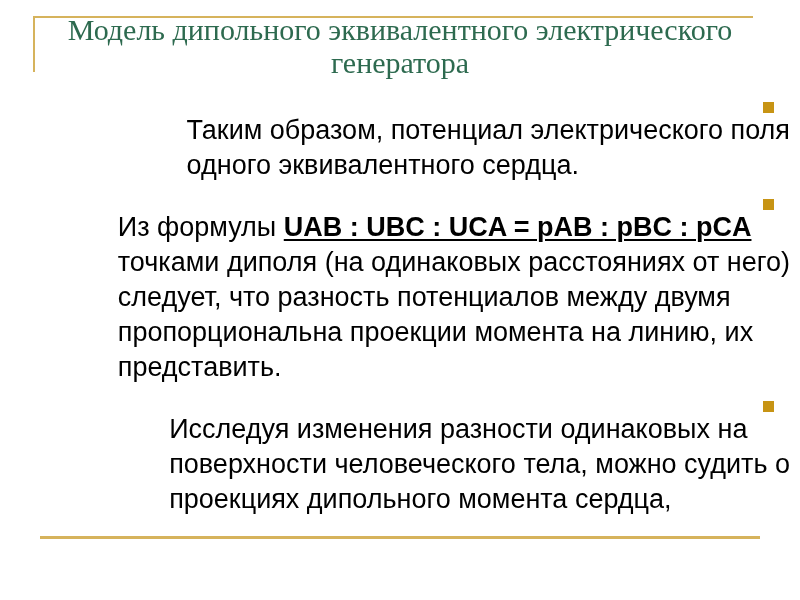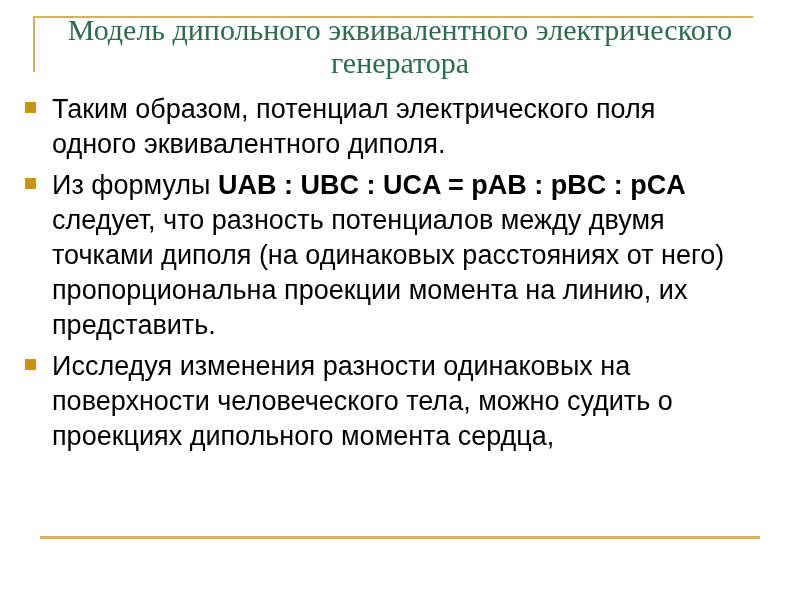--- a/index.html
+++ b/index.html
@@ -41,36 +41,38 @@
     color:var(--title-color);
     z-index:2;
   }
   .bullets{
     position:absolute;left:25px;top:92px;
     width:765px;
     list-style:none;margin:0;padding:0;
   }
   .bullet-item{
     display:flex;
-    align-items:flex-start;
+    align-items:flex-end;
     margin:0 0 6px 0;
+    flex-direction:column;
   }
   .sq{
     flex:0 0 auto;
     width:11px;height:11px;
     margin:10px 16px 0 0;
     background:var(--bullet-gold);
   }
   .txt{
     font-size:27px;line-height:35px;
     color:var(--body-color);
   }
   .line{white-space:nowrap;}
   .formula{
     font-weight:bold;
+    text-decoration:underline;
     text-decoration-thickness:2px;
     text-underline-offset:3px;
   }
   .bottom-line{
     position:absolute;left:40px;top:536px;
     width:720px;height:3px;
     background:var(--accent-gold);
   }
 </style>
 </head>
@@ -82,30 +84,30 @@
   <div class="bracket-v"></div>
 
   <div class="title">Модель дипольного эквивалентного электрического генератора</div>
 
   <ul class="bullets">
 
     <li class="bullet-item">
       <span class="sq"></span>
       <div class="txt">
         <div class="line">Таким образом, потенциал электрического поля</div>
-        <div class="line">одного эквивалентного диполя.</div>
+        <div class="line">одного эквивалентного сердца.</div>
       </div>
     </li>
 
     <li class="bullet-item">
       <span class="sq"></span>
       <div class="txt">
         <div class="line"><span>Из формулы </span><span class="formula">UAB : UBC : UCA = pAB : pBC : pCA</span></div>
+        <div class="line">точками диполя (на одинаковых расстояниях от него)</div>
         <div class="line">следует, что разность потенциалов между двумя</div>
-        <div class="line">точками диполя (на одинаковых расстояниях от него)</div>
         <div class="line">пропорциональна проекции момента на линию, их</div>
         <div class="line">представить.</div>
       </div>
     </li>
 
     <li class="bullet-item">
       <span class="sq"></span>
       <div class="txt">
         <div class="line">Исследуя изменения разности одинаковых на</div>
         <div class="line">поверхности человеческого тела, можно судить о</div>

